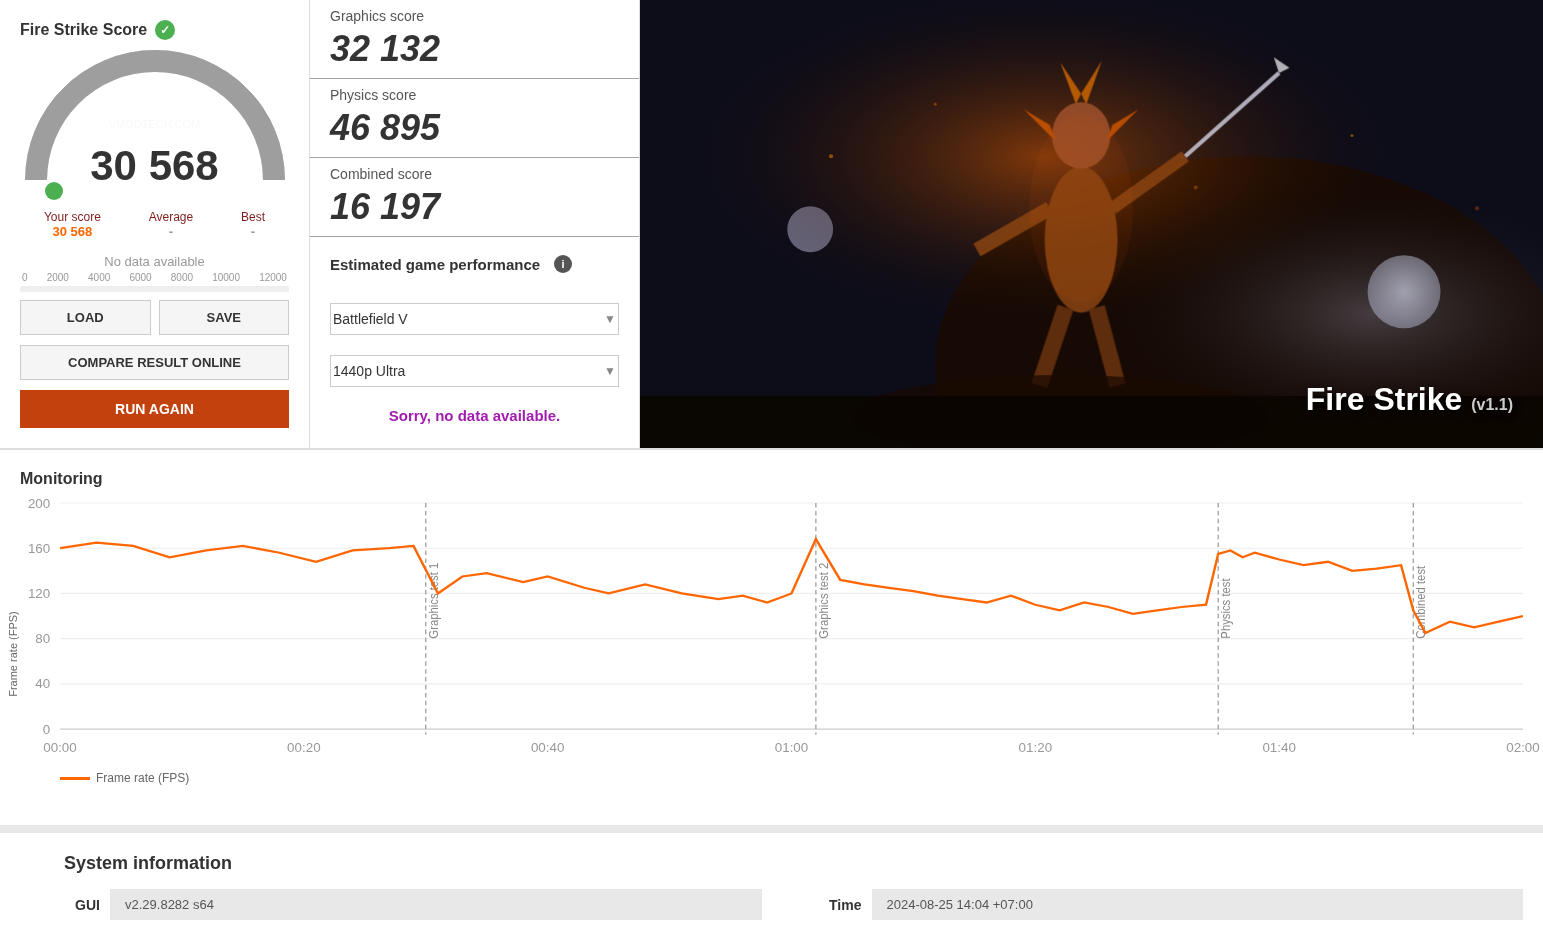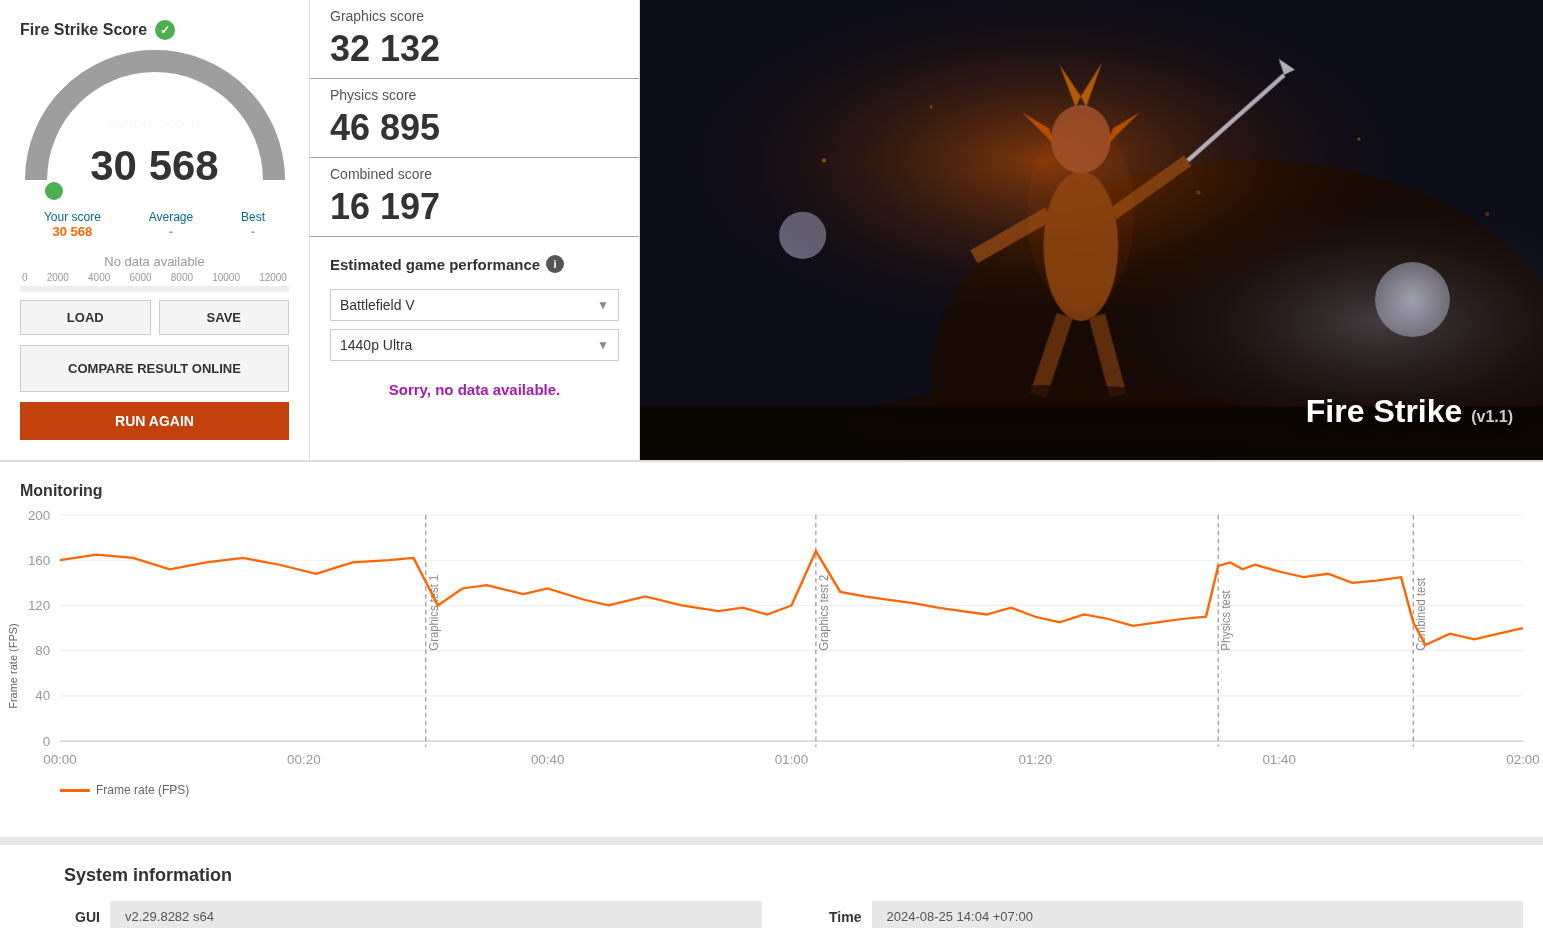--- a/index.html
+++ b/index.html
@@ -18,46 +18,46 @@
     
     .gauge-container { position: relative; width: 260px; height: 150px; margin: 10px auto; overflow: hidden; }
     .gauge-arc { width: 260px; height: 260px; border-radius: 50%; border: 22px solid #ddd; border-bottom-color: transparent; border-left-color: transparent; transform: rotate(-45deg); position: absolute; top: 0; left: 0; }
     .gauge-arc-fill { width: 260px; height: 260px; border-radius: 50%; border: 22px solid #4caf50; border-top-color: #9e9e9e; border-right-color: #9e9e9e; border-bottom-color: transparent; border-left-color: transparent; transform: rotate(-45deg); position: absolute; top: 0; left: 0; }
     .gauge-score { position: absolute; bottom: 10px; left: 50%; transform: translateX(-50%); font-size: 42px; font-weight: bold; color: #333; white-space: nowrap; }
     .gauge-dot { width: 18px; height: 18px; background: #4caf50; border-radius: 50%; position: absolute; bottom: 0; left: 20px; }
     .watermark { position: absolute; top: 50%; left: 50%; transform: translate(-50%, -50%); opacity: 0.07; font-size: 11px; color: #999; text-align: center; line-height: 1.4; }
 
     
     .score-comparison { display: flex; justify-content: space-around; margin: 8px 0 15px; text-align: center; }
-    .score-comp-item label { font-size: 12px; color: #0369a1; display: block; }
+    .score-comp-item label { font-size: 12px; color: #7f1d1d; display: block; }
     .score-comp-item .val { font-size: 13px; font-weight: bold; color: #ff6600; }
     .score-comp-item .val.neutral { color: #999; }
 
     
     .no-data-label { text-align: center; color: #999; font-size: 13px; margin: 5px 0 3px; }
     .bar-axis { display: flex; justify-content: space-between; font-size: 10px; color: #999; padding: 0 2px; margin-bottom: 3px; }
     .bar-area { height: 6px; background: #eee; border-radius: 2px; margin-bottom: 8px; }
 
     
     .btn-row { display: flex; gap: 8px; margin-bottom: 10px; }
     .btn { flex: 1; padding: 9px 10px; border: 1px solid #ccc; background: #f5f5f5; cursor: pointer; font-size: 13px; font-weight: bold; color: #333; text-align: center; }
-    .btn-full { width: 100%; padding: 15px 10px; border: 1px solid #ccc; background: #f5f5f5; cursor: pointer; font-size: 13px; font-weight: bold; color: #333; margin-bottom: 10px; }
+    .btn-full { width: 100%; padding: 9px 10px; border: 1px solid #ccc; background: #f5f5f5; cursor: pointer; font-size: 13px; font-weight: bold; color: #333; margin-bottom: 10px; }
     .btn-run { width: 100%; padding: 11px 16px; border: none; background: #c2410c; cursor: pointer; font-size: 14px; font-weight: bold; color: #fff; }
 
     
     .middle-panel { width: 330px; min-width: 330px; border-right: 1px solid #ddd; display: flex; flex-direction: column; }
     .score-card { padding: 8px 20px; border-bottom: 1px solid #a3a3a3; }
     .score-card-label { font-size: 14px; color: #555; margin-bottom: 4px; }
-    .score-card-value { font-size: 36px; font-weight: bold; color: #333; }
+    .score-card-value { font-size: 36px; font-weight: bold; color: #333; font-style: italic; }
 
     
     .game-perf { padding: 18px 20px; flex: 1; }
-    .game-perf-title { font-size: 15px; font-weight: bold; margin-bottom: 16px; display: flex; align-items: center; gap: 6px; }
+    .game-perf-title { font-size: 15px; font-weight: bold; margin-bottom: 30px; display: flex; align-items: center; gap: 14px; }
     .info-icon { width: 18px; height: 18px; border-radius: 50%; background: #555; color: #fff; font-size: 11px; display: inline-flex; align-items: center; justify-content: center; cursor: pointer; }
-    .dropdown { display: flex; align-items: center; justify-content: space-between; border: 1px solid #ccc; padding: 7px 9px; margin-bottom: 8px; cursor: pointer; background: #fff; }
+    .dropdown { display: flex; align-items: center; justify-content: space-between; border: 1px solid #ccc; padding: 7px 2px; margin-bottom: 20px; cursor: pointer; background: #fff; }
     .dropdown-arrow { color: #888; font-size: 12px; }
     .no-data-msg { font-size: 15px; font-weight: bold; color: #a21caf; text-align: center; margin-top: 20px; }
 
     
     .hero-panel { flex: 1; position: relative; overflow: hidden; min-height: 300px; background: #1a1a2e; }
     .hero-bg { width: 100%; height: 100%; object-fit: cover; background: linear-gradient(135deg, #1a0a00 0%, #2d1500 30%, #1a1a2e 70%, #0d0d1a 100%); position: absolute; top: 0; left: 0; }
     
     .hero-decoration { position: absolute; top: 0; left: 0; right: 0; bottom: 0; background: 
       radial-gradient(ellipse at 40% 30%, rgba(200,100,0,0.3) 0%, transparent 60%),
       radial-gradient(ellipse at 70% 60%, rgba(150,80,0,0.2) 0%, transparent 50%),

